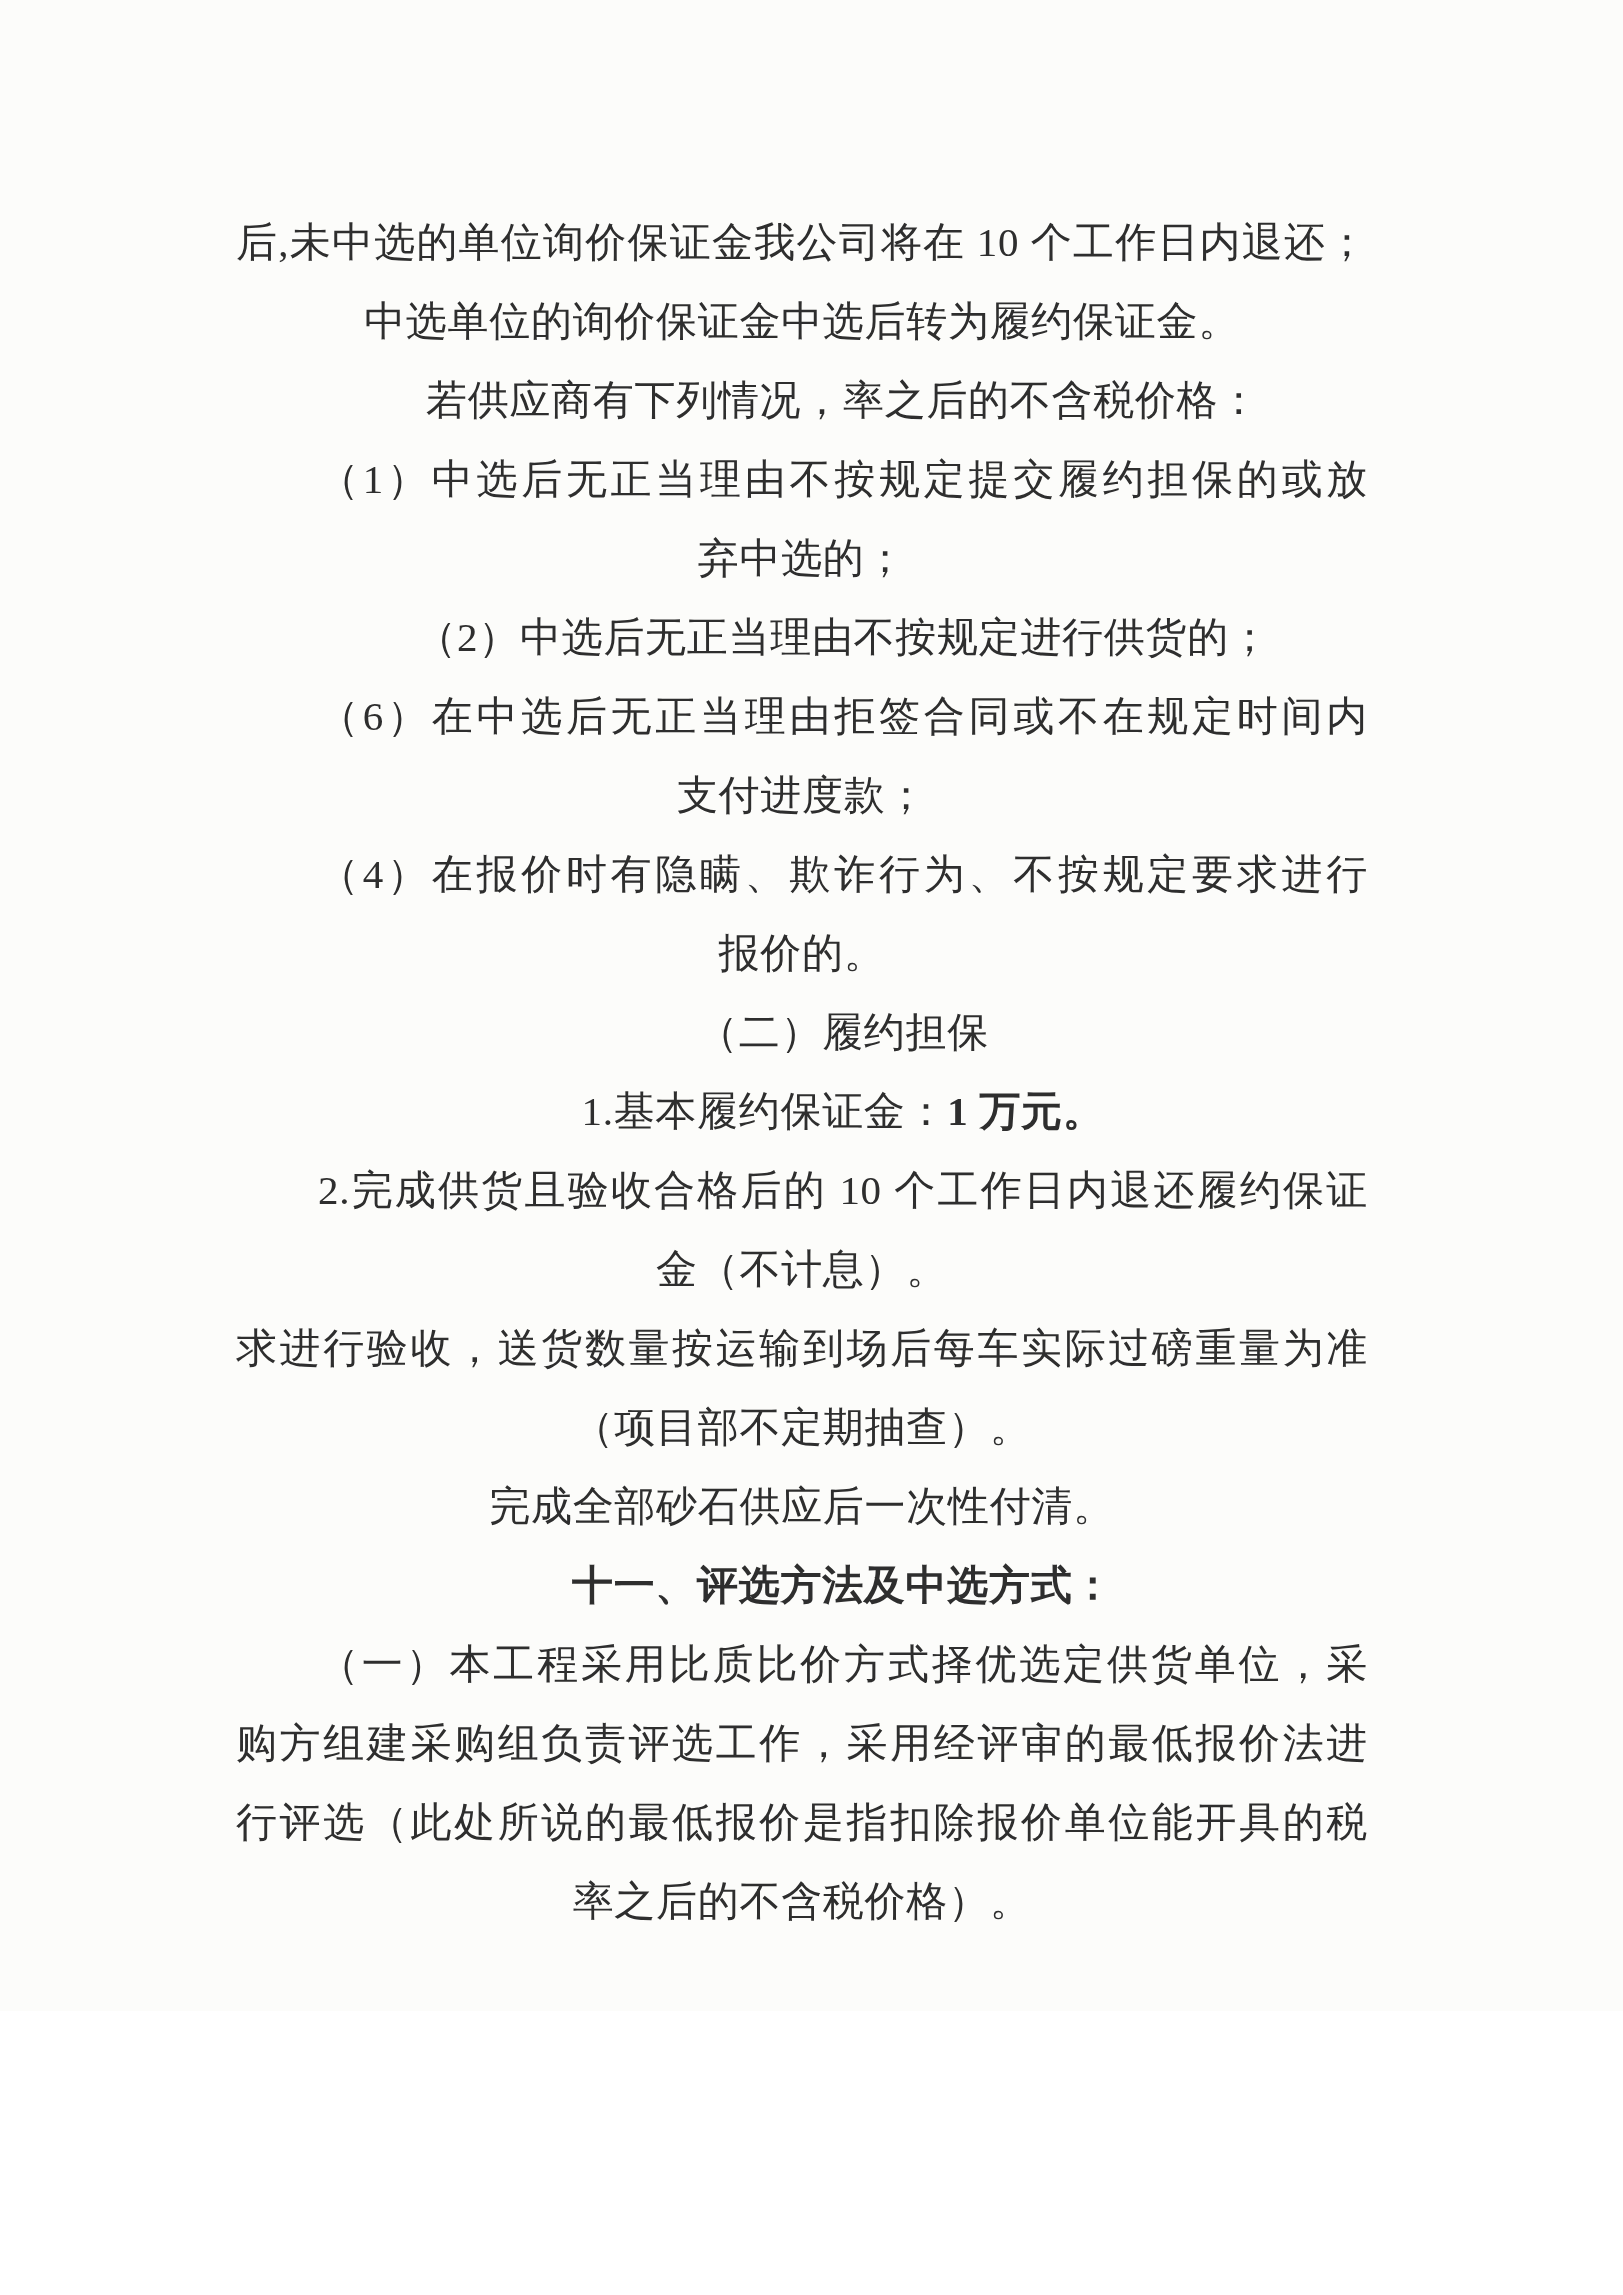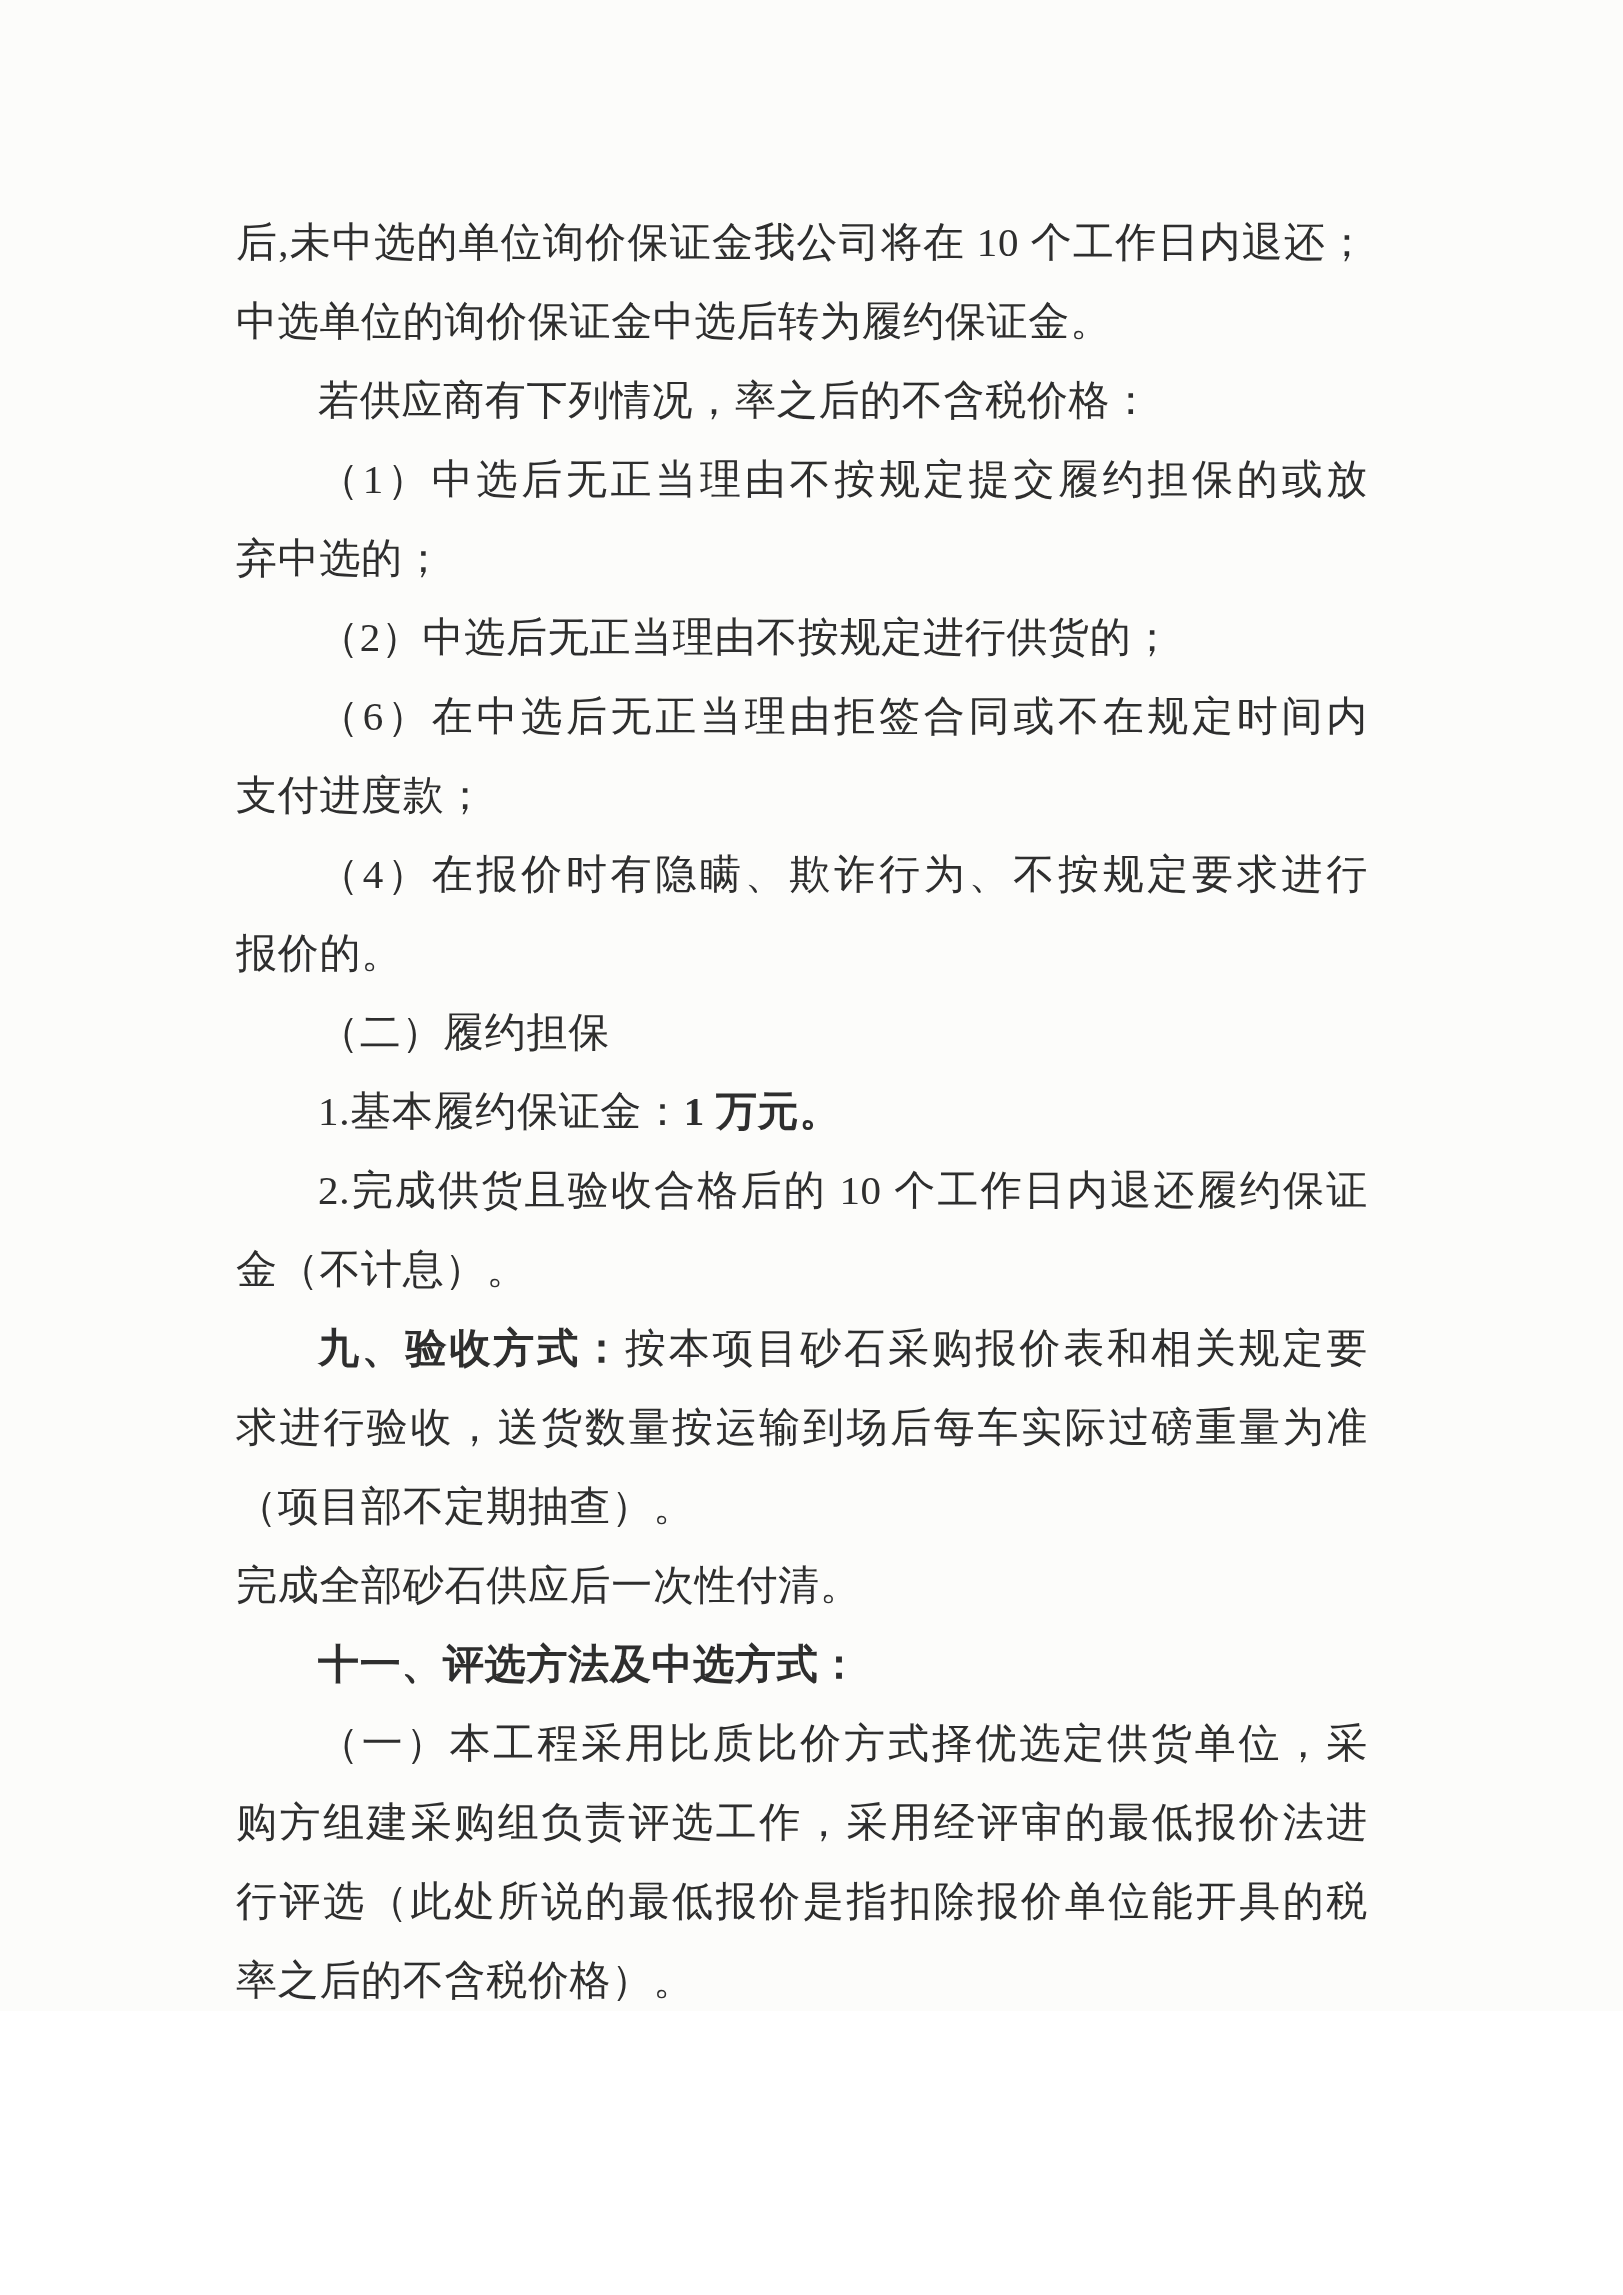--- a/index.html
+++ b/index.html
@@ -16,21 +16,21 @@
     position: absolute;
     left: 236px;
     top: 203px;
     width: 1132px;
   }
   .line {
     height: 79px;
     line-height: 79px;
     font-size: 41px;
     letter-spacing: 0.7px;
-    text-align: left;
+    text-align: center;
   }
   .line.indent { text-indent: 2em; }
   .line.fill {
     text-align: justify;
     text-align-last: justify;
     text-justify: inter-character;
   }
   .b { font-weight: bold; }
   .pageno {
     position: absolute;
@@ -57,21 +57,20 @@
     <div class="line"><span>弃中选的；</span></div>
     <div class="line indent"><span>（2）中选后无正当理由不按规定进行供货的；</span></div>
     <div class="line indent fill"><span>（6）在中选后无正当理由拒签合同或不在规定时间内</span></div>
     <div class="line"><span>支付进度款；</span></div>
     <div class="line indent fill"><span>（4）在报价时有隐瞒、欺诈行为、不按规定要求进行</span></div>
     <div class="line"><span>报价的。</span></div>
     <div class="line indent"><span>（二）履约担保</span></div>
     <div class="line indent"><span>1.基本履约保证金：</span><span class="b">1 万元。</span></div>
     <div class="line indent fill"><span>2.完成供货且验收合格后的 10 个工作日内退还履约保证</span></div>
     <div class="line"><span>金（不计息）。</span></div>
-    <div class="line indent fill"><span class="b">九、验收方式：</span><span>按本项目砂石采购报价表和相关规定要</span></div>
     <div class="line fill"><span>求进行验收，送货数量按运输到场后每车实际过磅重量为准</span></div>
     <div class="line"><span>（项目部不定期抽查）。</span></div>
     <div class="line"><span>完成全部砂石供应后一次性付清。</span></div>
     <div class="line indent"><span class="b">十一、评选方法及中选方式：</span></div>
     <div class="line indent fill"><span>（一）本工程采用比质比价方式择优选定供货单位，采</span></div>
     <div class="line fill"><span>购方组建采购组负责评选工作，采用经评审的最低报价法进</span></div>
     <div class="line fill"><span>行评选（此处所说的最低报价是指扣除报价单位能开具的税</span></div>
     <div class="line"><span>率之后的不含税价格）。</span></div>
 
   </div>

